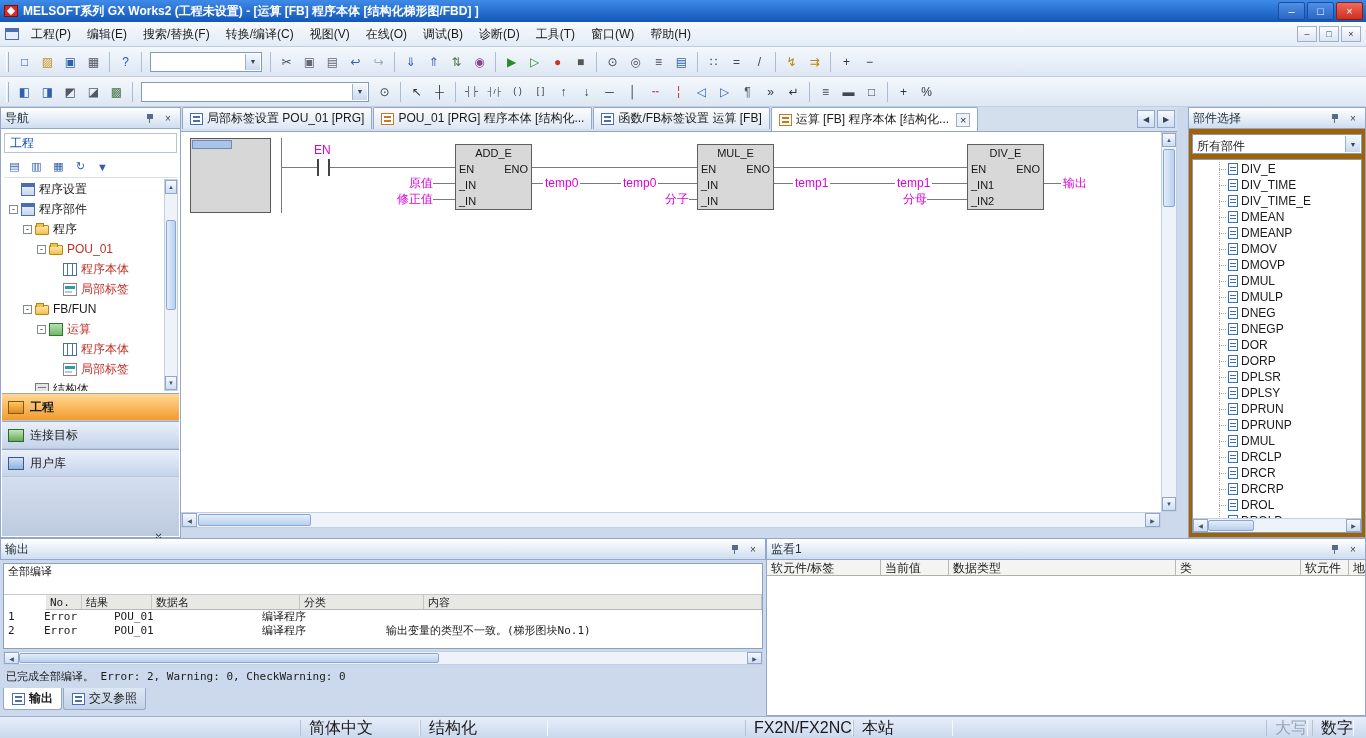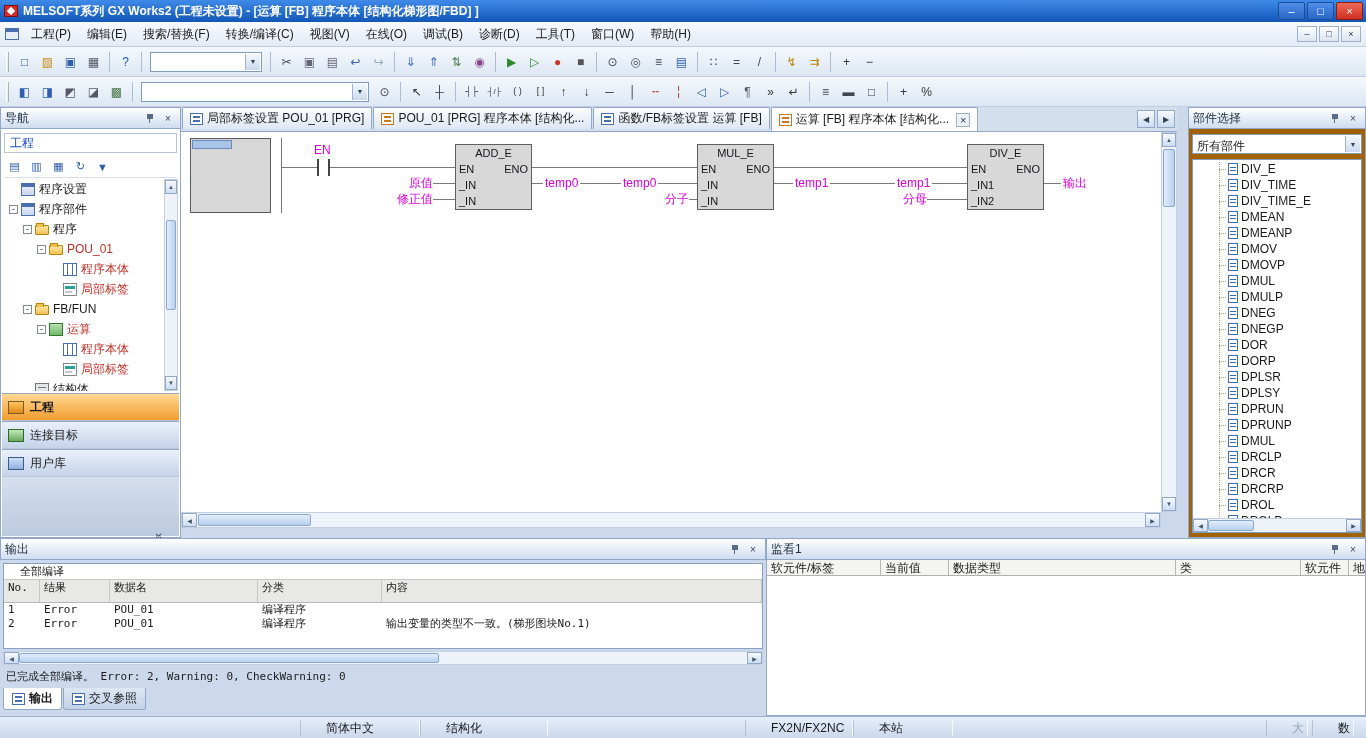--- a/index.html
+++ b/index.html
@@ -142,42 +142,42 @@
   .pitem::before { content:""; position:absolute; left:26px; top:-8px; height:16px; border-left:1px dotted #9aa; }
   .pitem::after { content:""; position:absolute; left:26px; top:8px; width:7px; border-top:1px dotted #9aa; }
   .ic-doc { position:absolute; left:35px; top:2px; width:10px; height:12px; background:#fff; border:1px solid #3a6fb8; }
   .ic-doc::before { content:""; position:absolute; left:1px; top:3px; right:1px; height:1px; background:#3a6fb8; box-shadow:0 3px #3a6fb8; }
   .plist-hscroll { position:absolute; left:0; right:0; bottom:0; height:14px; background:#eef3fa; border-top:1px solid #c4d0e2; }
 
   
   #output-panel { left:0; top:538px; width:766px; height:178px; }
   .out-box { position:absolute; left:3px; right:3px; top:25px; height:86px; background:#fff; border:1px solid #8aa0c0; overflow:hidden;
     font-family:"DejaVu Sans Mono",monospace; font-size:11px; }
-  .out-sec { height:16px; line-height:16px; padding-left:16px; border-bottom:1px solid #c8c8c8; }
-  .out-cols { display:grid; grid-template-columns:36px 70px 148px 124px 1fr; height:23px; background:#e8e8e4; border-bottom:1px solid #b8b8b8; }
+  .out-sec { height:31px; line-height:16px; padding-left:4px; border-bottom:1px solid #c8c8c8; }
+  .out-cols { display:grid; grid-template-columns:36px 70px 148px 124px 1fr; height:15px; background:#e8e8e4; border-bottom:1px solid #b8b8b8;margin-left:42px; }
   .out-cols span { padding-left:4px; line-height:15px; border-right:1px solid #c6c6c2; overflow:hidden; }
   .out-row { display:grid; grid-template-columns:36px 70px 148px 124px 1fr; height:14px; line-height:14px; }
   .out-row span { padding-left:4px; overflow:hidden; white-space:nowrap; }
   .out-hscroll { position:absolute; left:3px; right:3px; top:113px; height:14px; background:#eef3fa; border:1px solid #c4d0e2; }
   .out-status { position:absolute; left:6px; top:131px; font-family:"DejaVu Sans Mono",monospace; font-size:11px; }
   .out-tabs { position:absolute; left:3px; top:150px; display:flex; gap:1px; }
   .btab { height:22px; display:flex; align-items:center; gap:4px; padding:0 8px; background:linear-gradient(#dde7f4,#c3d2e8);
     border:1px solid #93a7c8; border-top:none; border-radius:0 0 3px 3px; font-size:12px; }
   .btab.active { background:#fff; font-weight:bold; }
 
   
   #watch-panel { left:766px; top:538px; width:600px; height:178px; }
   .watch-body { position:absolute; left:0; top:22px; right:0; bottom:0; background:#fff; border:1px solid #93a7c8; border-top:none; }
   .watch-cols { display:flex; height:16px; background:#f4f4f2; border-bottom:1px solid #b0b0b0; }
   .watch-cols span { padding-left:4px; line-height:16px; border-right:1px solid #b8b8b8; font-size:12px; white-space:nowrap; overflow:hidden; flex:none; }
 
   
   .statusbar { position:absolute; left:0; top:716px; width:1366px; height:22px; background:linear-gradient(#e6eefa,#cbd8ec);
     border-top:1px solid #9fb2cc; }
-  .sb-cell { position:absolute; top:3px; height:16px; line-height:16px; font-size:12px; padding-left:25px;
+  .sb-cell { position:absolute; top:3px; height:16px; line-height:16px; font-size:16px; padding-left:8px;
     border-left:1px solid #b5c2d6; border-right:1px solid #f5f8fc; }
   .sb-dim { color:#97a4b8; }
 </style>
 </head>
 <body>
 
 <div id="app">
 
   <div class="titlebar">
     <span class="app-icon"></span>

